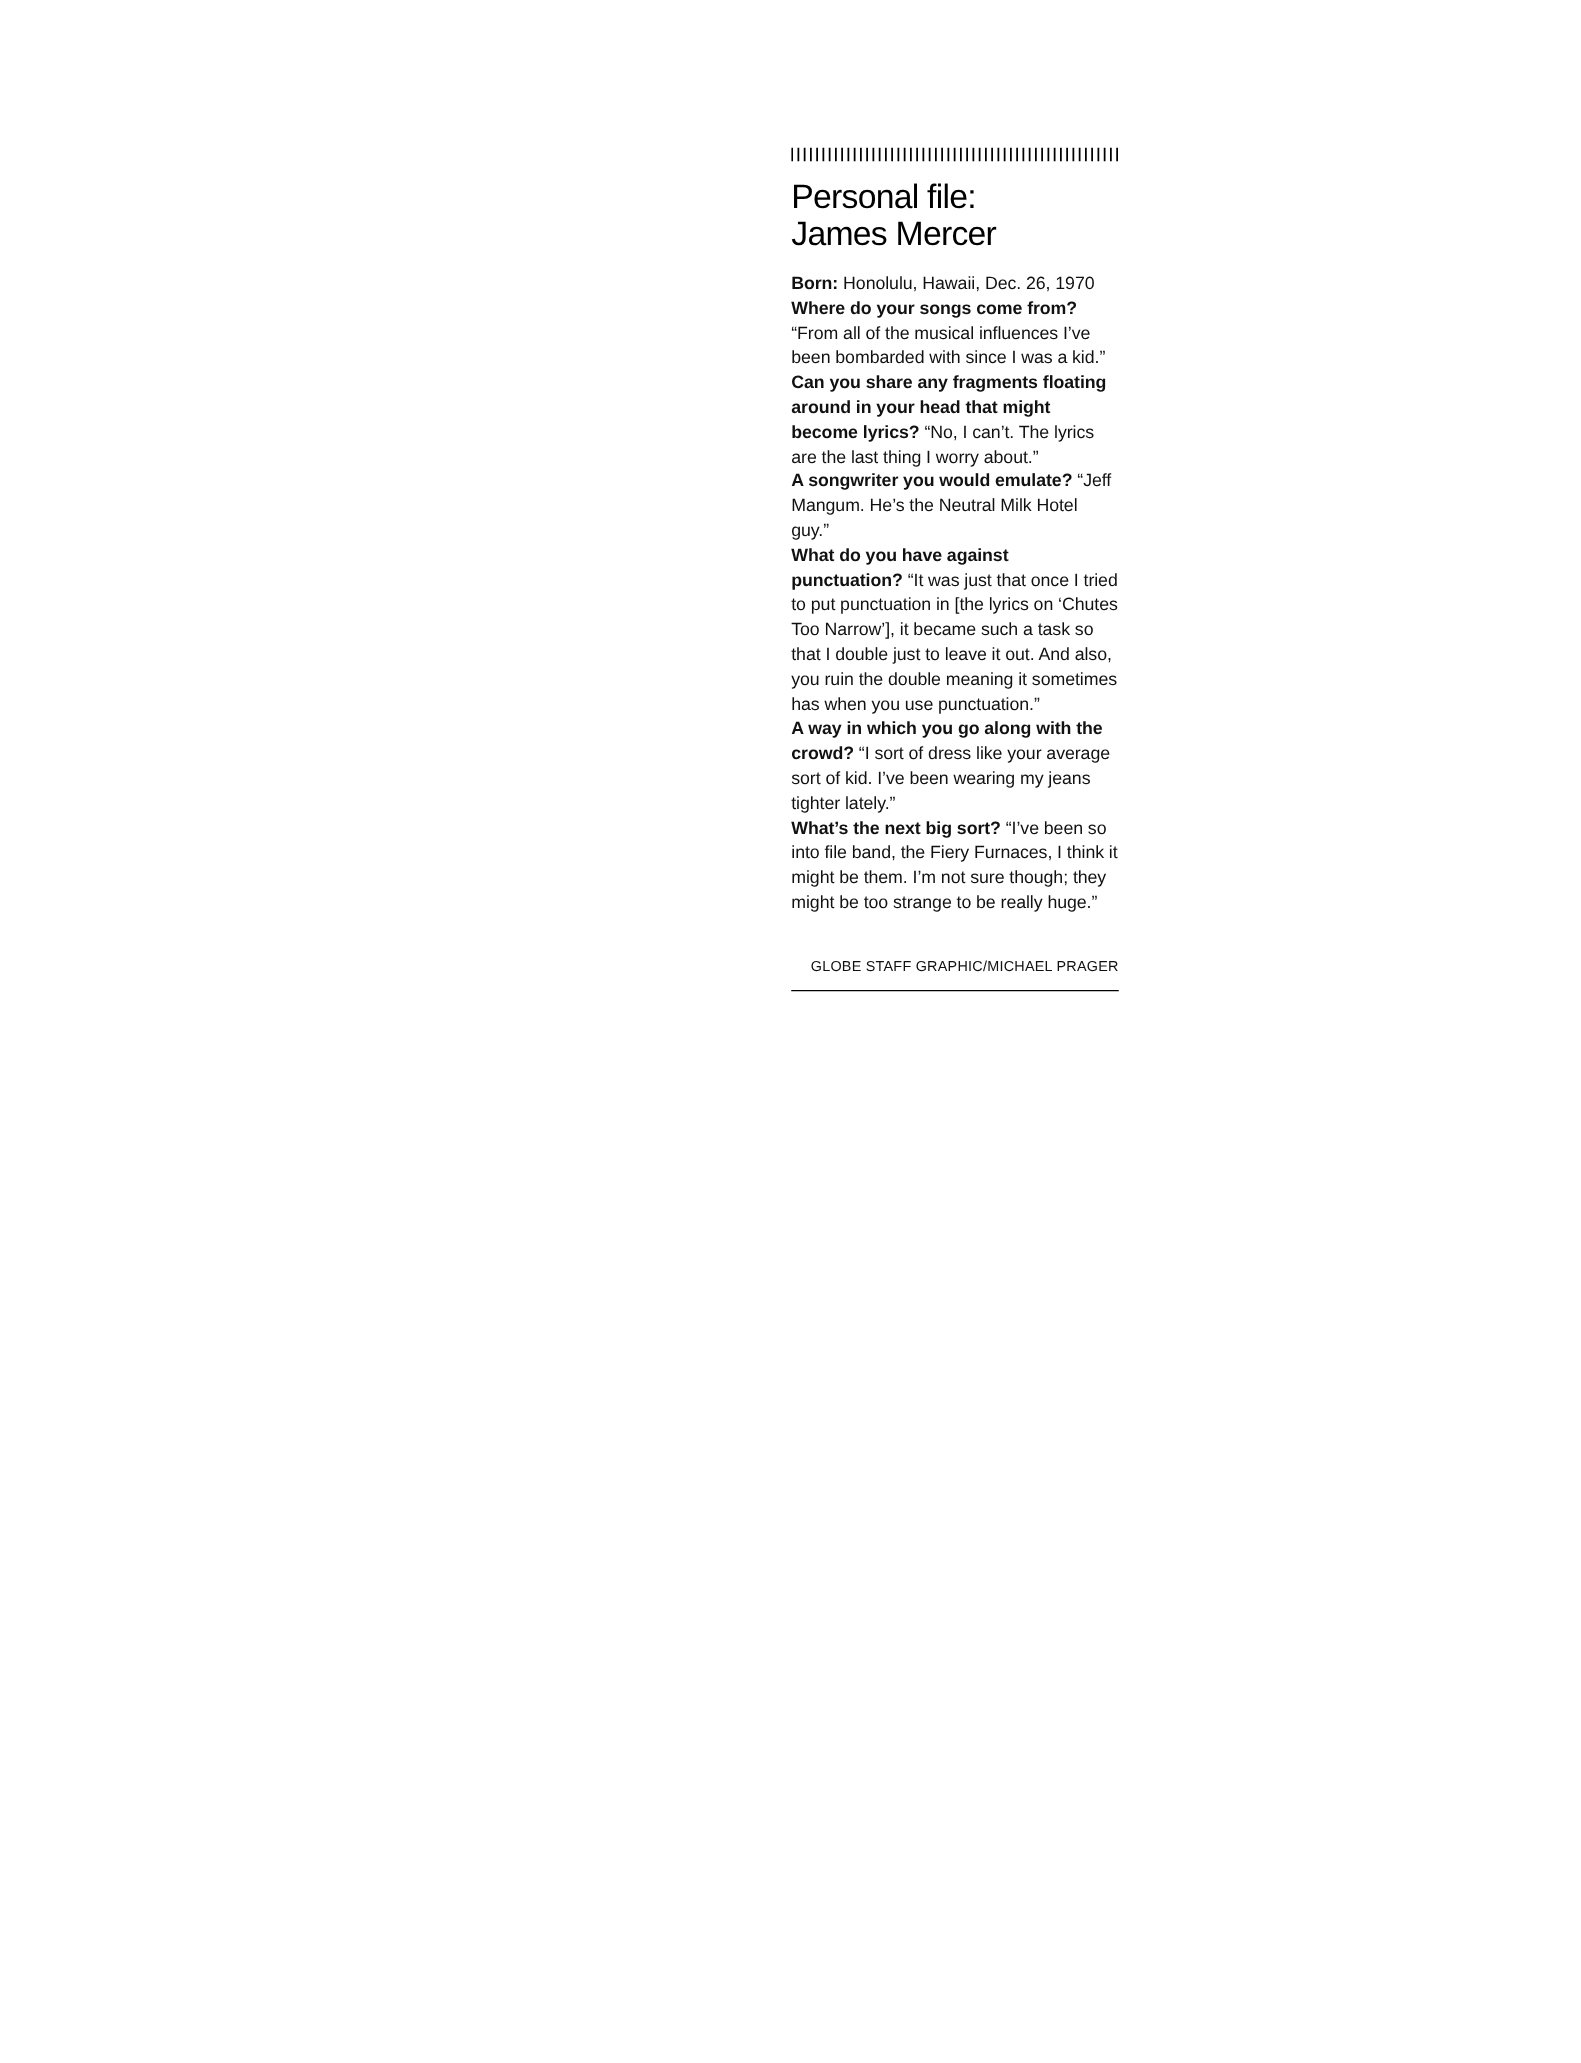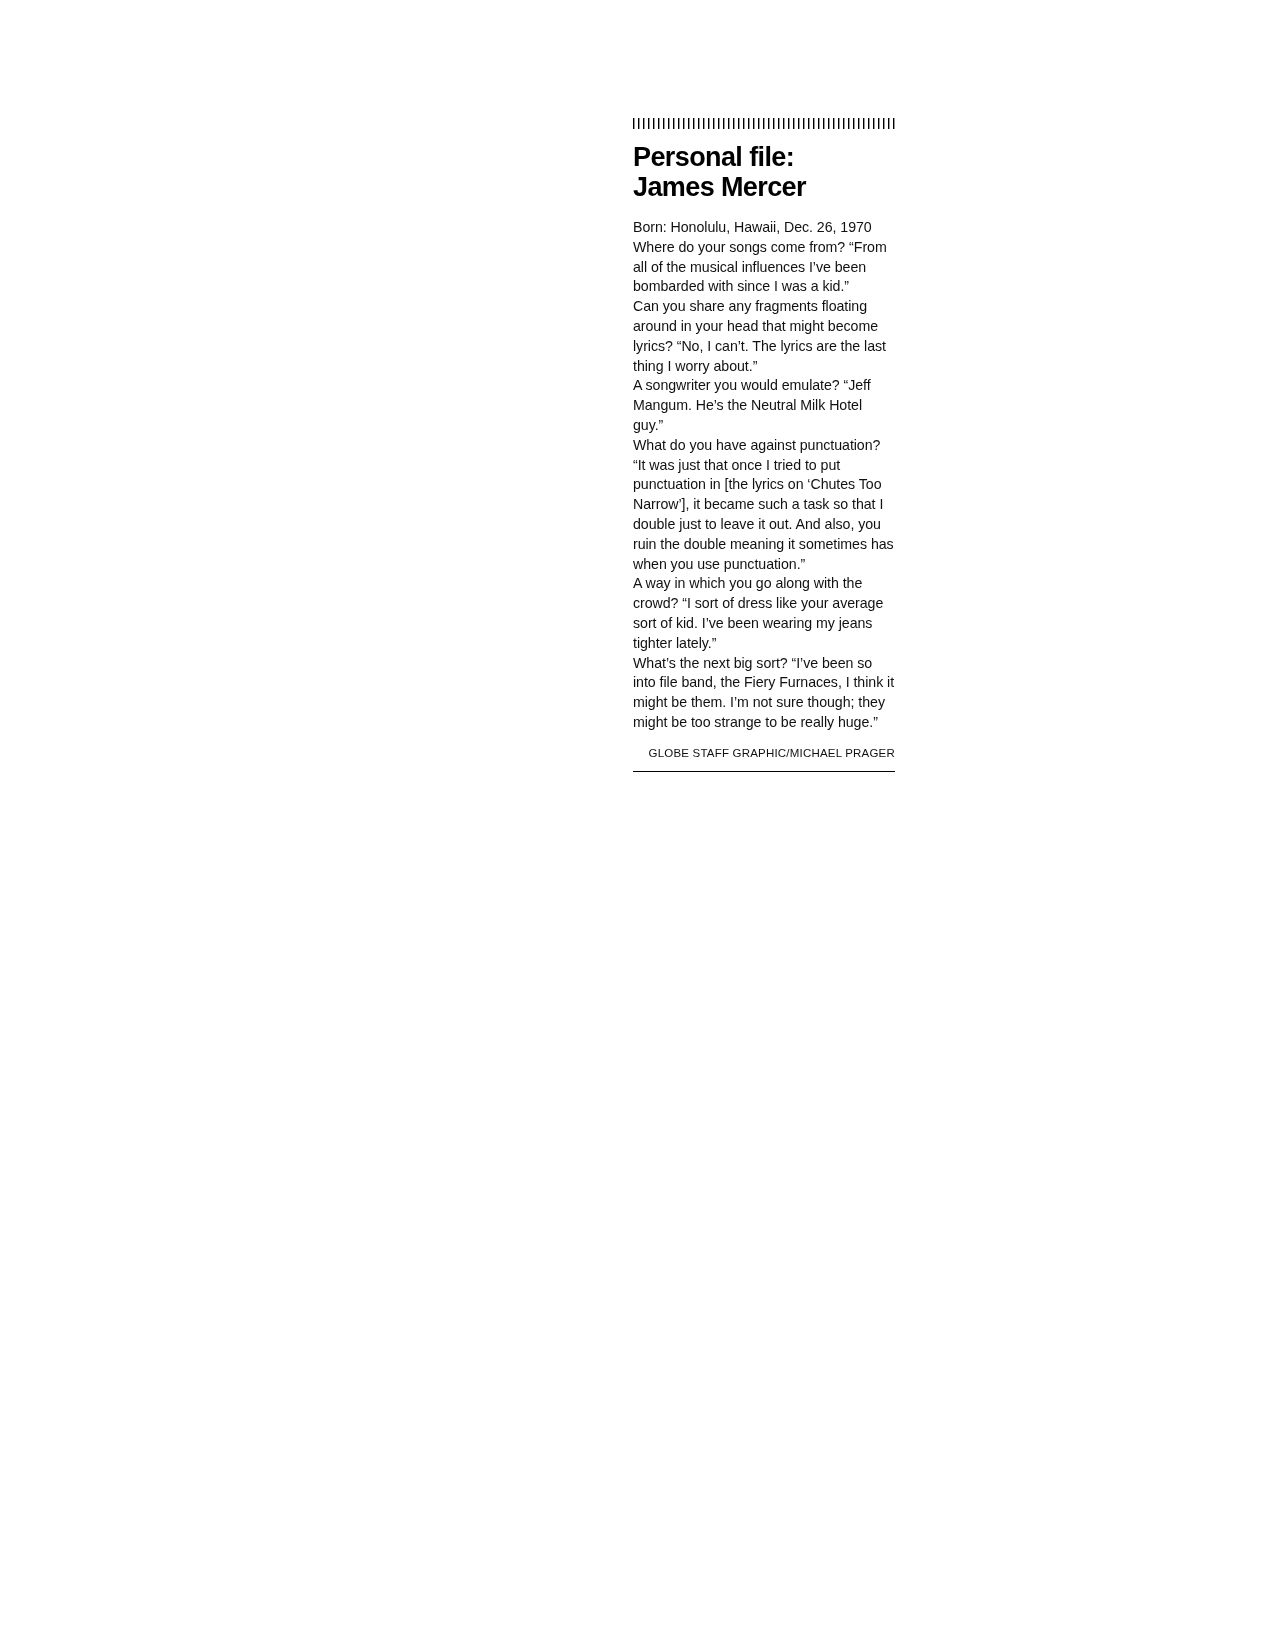--- a/index.html
+++ b/index.html
@@ -26,50 +26,50 @@
   
   .tick-rule {
     height: 12px;
     width: 262px;
     display: block;
     margin-bottom: 12px;
   }
 
   .headline {
     font-family: "Liberation Sans", sans-serif;
-    font-weight: bold;
+    font-weight: normal;
     font-size: 27px;
     line-height: 30px;
     letter-spacing: -0.6px;
     margin: 0 0 16px 0;
     color: #000;
   }
   .headline .line {
     display: block;
   }
 
   .qa-body {
     font-size: 14.2px;
     line-height: 19.8px;
     color: #111;
     letter-spacing: -0.05px;
   }
   .qa-body p {
     margin: 0;
   }
   .q {
-    font-weight: normal;
+    font-weight: bold;
   }
   .a {
     font-weight: normal;
     margin-top: 39px;
   }
 
   .credit {
-    margin-top: 14px;
+    margin-top: 35px;
     text-align: right;
     font-size: 11.5px;
     letter-spacing: 0.2px;
     color: #111;
   }
 
   .bottom-rule {
     margin-top: 12px;
     border-top: 1.2px solid #000;
     width: 262px;

